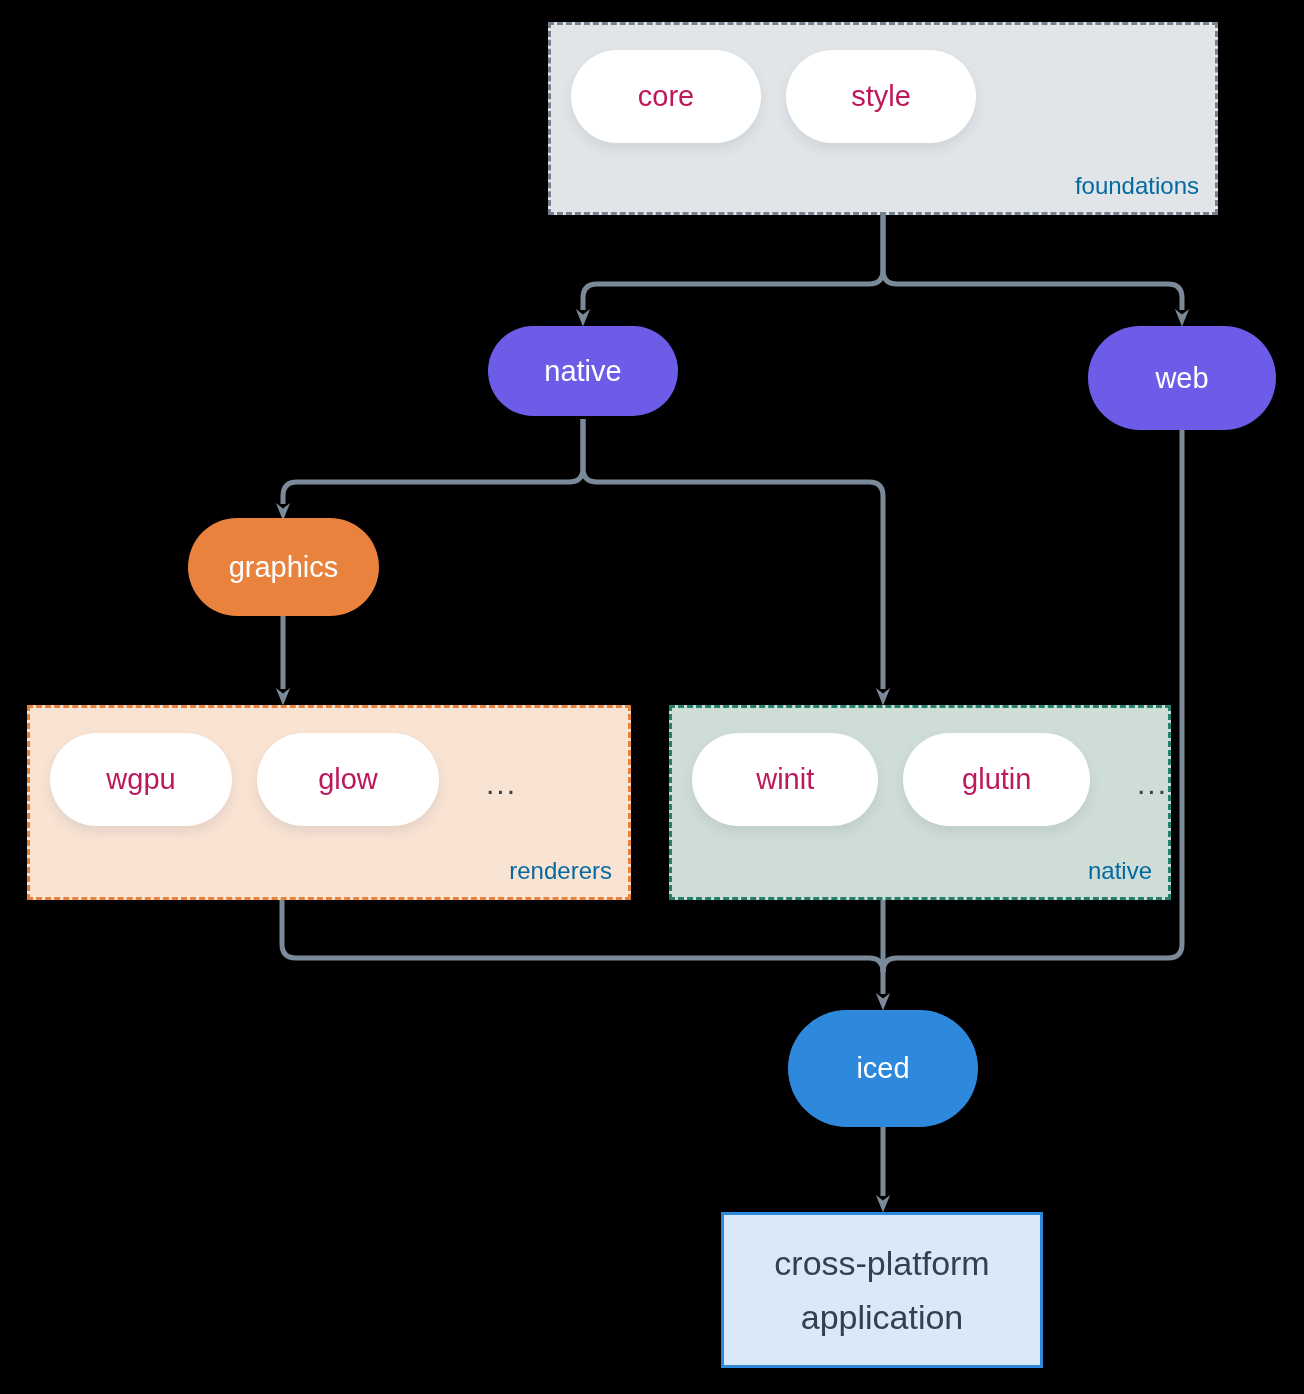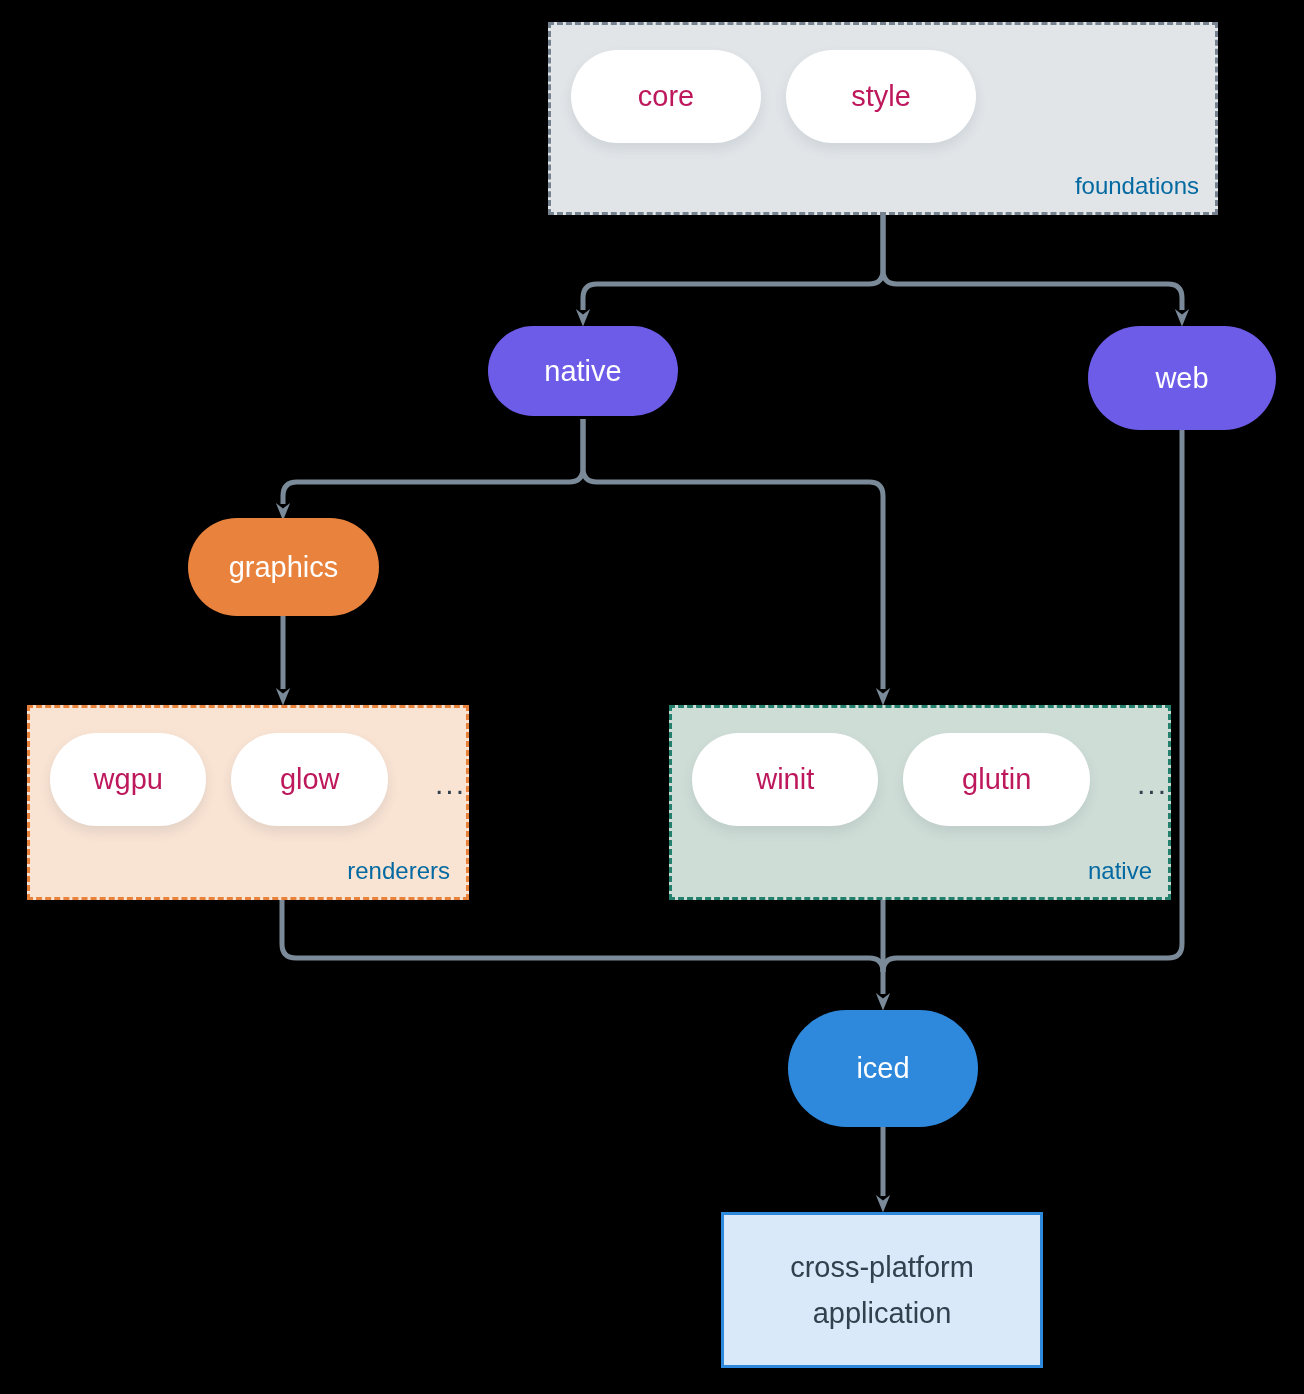--- a/index.html
+++ b/index.html
@@ -27,21 +27,21 @@
     box-sizing: border-box;
     border: 3px dashed #7a8a99;
     z-index: 1;
   }
   .group-box.foundations {
     left: 548px; top: 22px; width: 670px; height: 193px;
     background: #e1e5e8;
     border-color: #76828f;
   }
   .group-box.renderers {
-    left: 27px; top: 705px; width: 442px; height: 195px;
+    left: 27px; top: 705px; width: 604px; height: 195px;
     background: #f9e3d3;
     border-color: #e8813a;
   }
   .group-box.shells {
     left: 633px; top: 705px; width: 502px; height: 195px;
     background: #cfddd7;
     border-color: #23806c;
     margin-left: 36px;
   }
   .pill-row {
@@ -100,21 +100,21 @@
   .app-box {
     position: absolute;
     left: 721px; top: 1212px; width: 322px; height: 156px;
     box-sizing: border-box;
     background: #d9e9f9;
     border: 3px solid #2e89dc;
     display: flex;
     align-items: center;
     justify-content: center;
     text-align: center;
-    font-size: 29px;
+    font-size: 34px;
     line-height: 1.6;
     color: #33404d;
     padding: 0 40px;
     z-index: 1;
   }
 </style>
 </head>
 <body>
 
 <div class="canvas">

